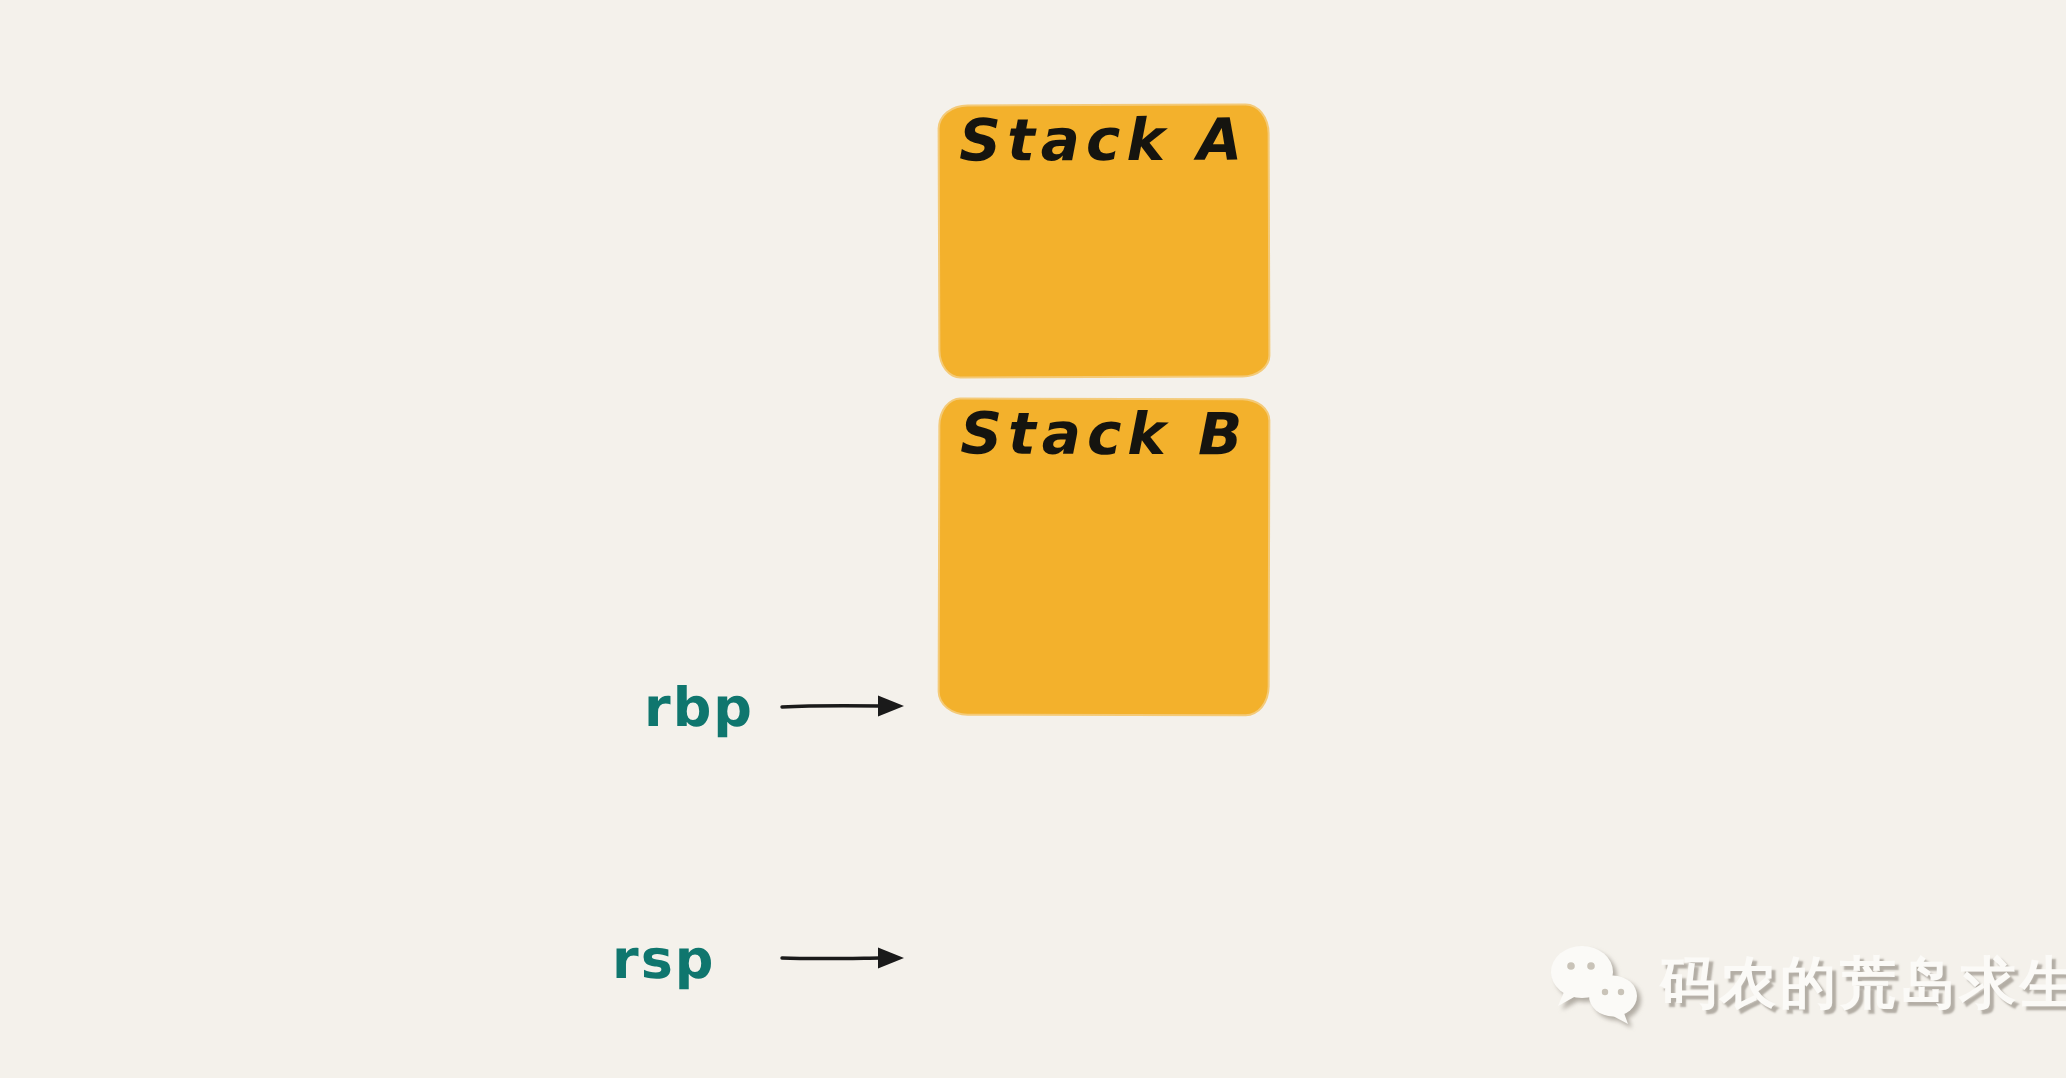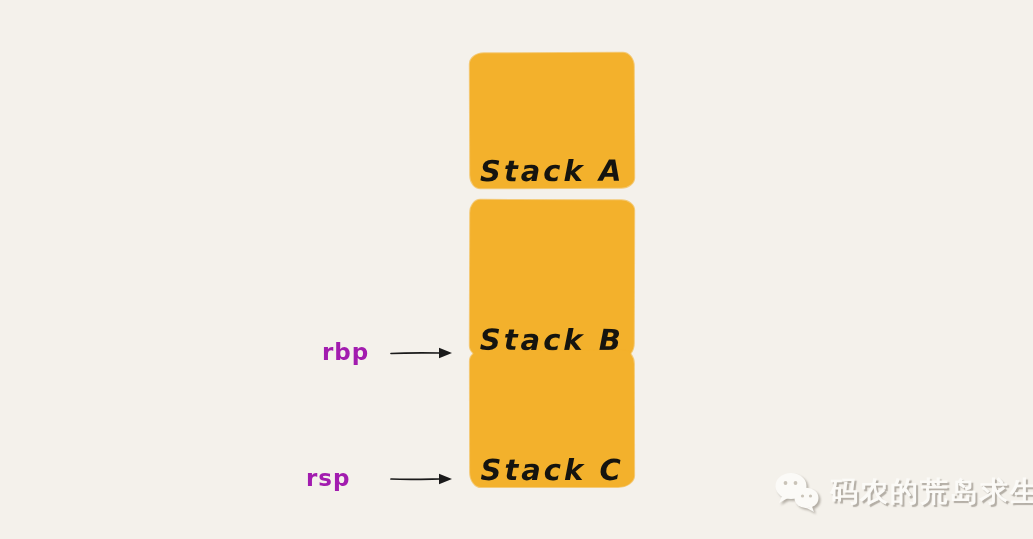--- a/index.html
+++ b/index.html
@@ -13,43 +13,43 @@
     overflow: hidden;
   }
 
   
   .stack-box {
     position: absolute;
     left: 470px;
     width: 164px;
     background: #F3B12C;
     display: flex;
-    align-items: flex-end;
+    align-items: flex-start;
     justify-content: center;
     box-shadow: 0 0 0 1px rgba(243,177,44,0.6);
   }
   .stack-box.a { top: 53px;  height: 135px; border-radius: 14px 11px 13px 10px / 11px 14px 10px 13px; transform: rotate(-0.2deg); }
   .stack-box.b { top: 200px; height: 157px; border-radius: 10px 13px 11px 14px / 13px 10px 14px 11px; transform: rotate(0.15deg); }
   .stack-box.c { top: 351px; height: 136px; border-radius: 12px 10px 16px 11px / 10px 13px 11px 15px; transform: rotate(-0.1deg); }
 
   .stack-label {
     font-size: 29px;
     font-weight: bold;
     font-style: italic;
     color: #15140F;
     letter-spacing: 3px;
     white-space: pre;
   }
 
   
   .pointer-label {
     position: absolute;
-    font-size: 23px;
+    font-size: 27px;
     font-weight: bold;
-    color: #a21caf;
+    color: #0f766e;
     letter-spacing: 1px;
     line-height: 1;
   }
   .ptr-rbp { left: 322px; top: 341px; }
   .ptr-rsp { left: 306px; top: 467px; }
 
   .arrow { position: absolute; }
   .arrow-rbp { left: 390px; top: 344px; }
   .arrow-rsp { left: 390px; top: 470px; }
 
@@ -80,23 +80,20 @@
 <div class="canvas">
 
   <div class="stack-box a">
     <span class="stack-label">Stack A</span>
   </div>
 
   <div class="stack-box b">
     <span class="stack-label">Stack B</span>
   </div>
 
-  <div class="stack-box c">
-    <span class="stack-label">Stack C</span>
-  </div>
 
   <span class="pointer-label ptr-rbp">rbp</span>
   <svg class="arrow arrow-rbp" width="64" height="18" viewBox="0 0 64 18">
     <path d="M1 9.5 C 18 8.6, 34 8.8, 50 9" stroke="#1A1A1A" stroke-width="1.7" fill="none" stroke-linecap="round"></path>
     <polygon points="49,3.8 62,9 49,14.2" fill="#1A1A1A"></polygon>
   </svg>
 
   <span class="pointer-label ptr-rsp">rsp</span>
   <svg class="arrow arrow-rsp" width="64" height="18" viewBox="0 0 64 18">
     <path d="M1 9 C 18 9.6, 34 9.2, 50 9" stroke="#1A1A1A" stroke-width="1.7" fill="none" stroke-linecap="round"></path>

